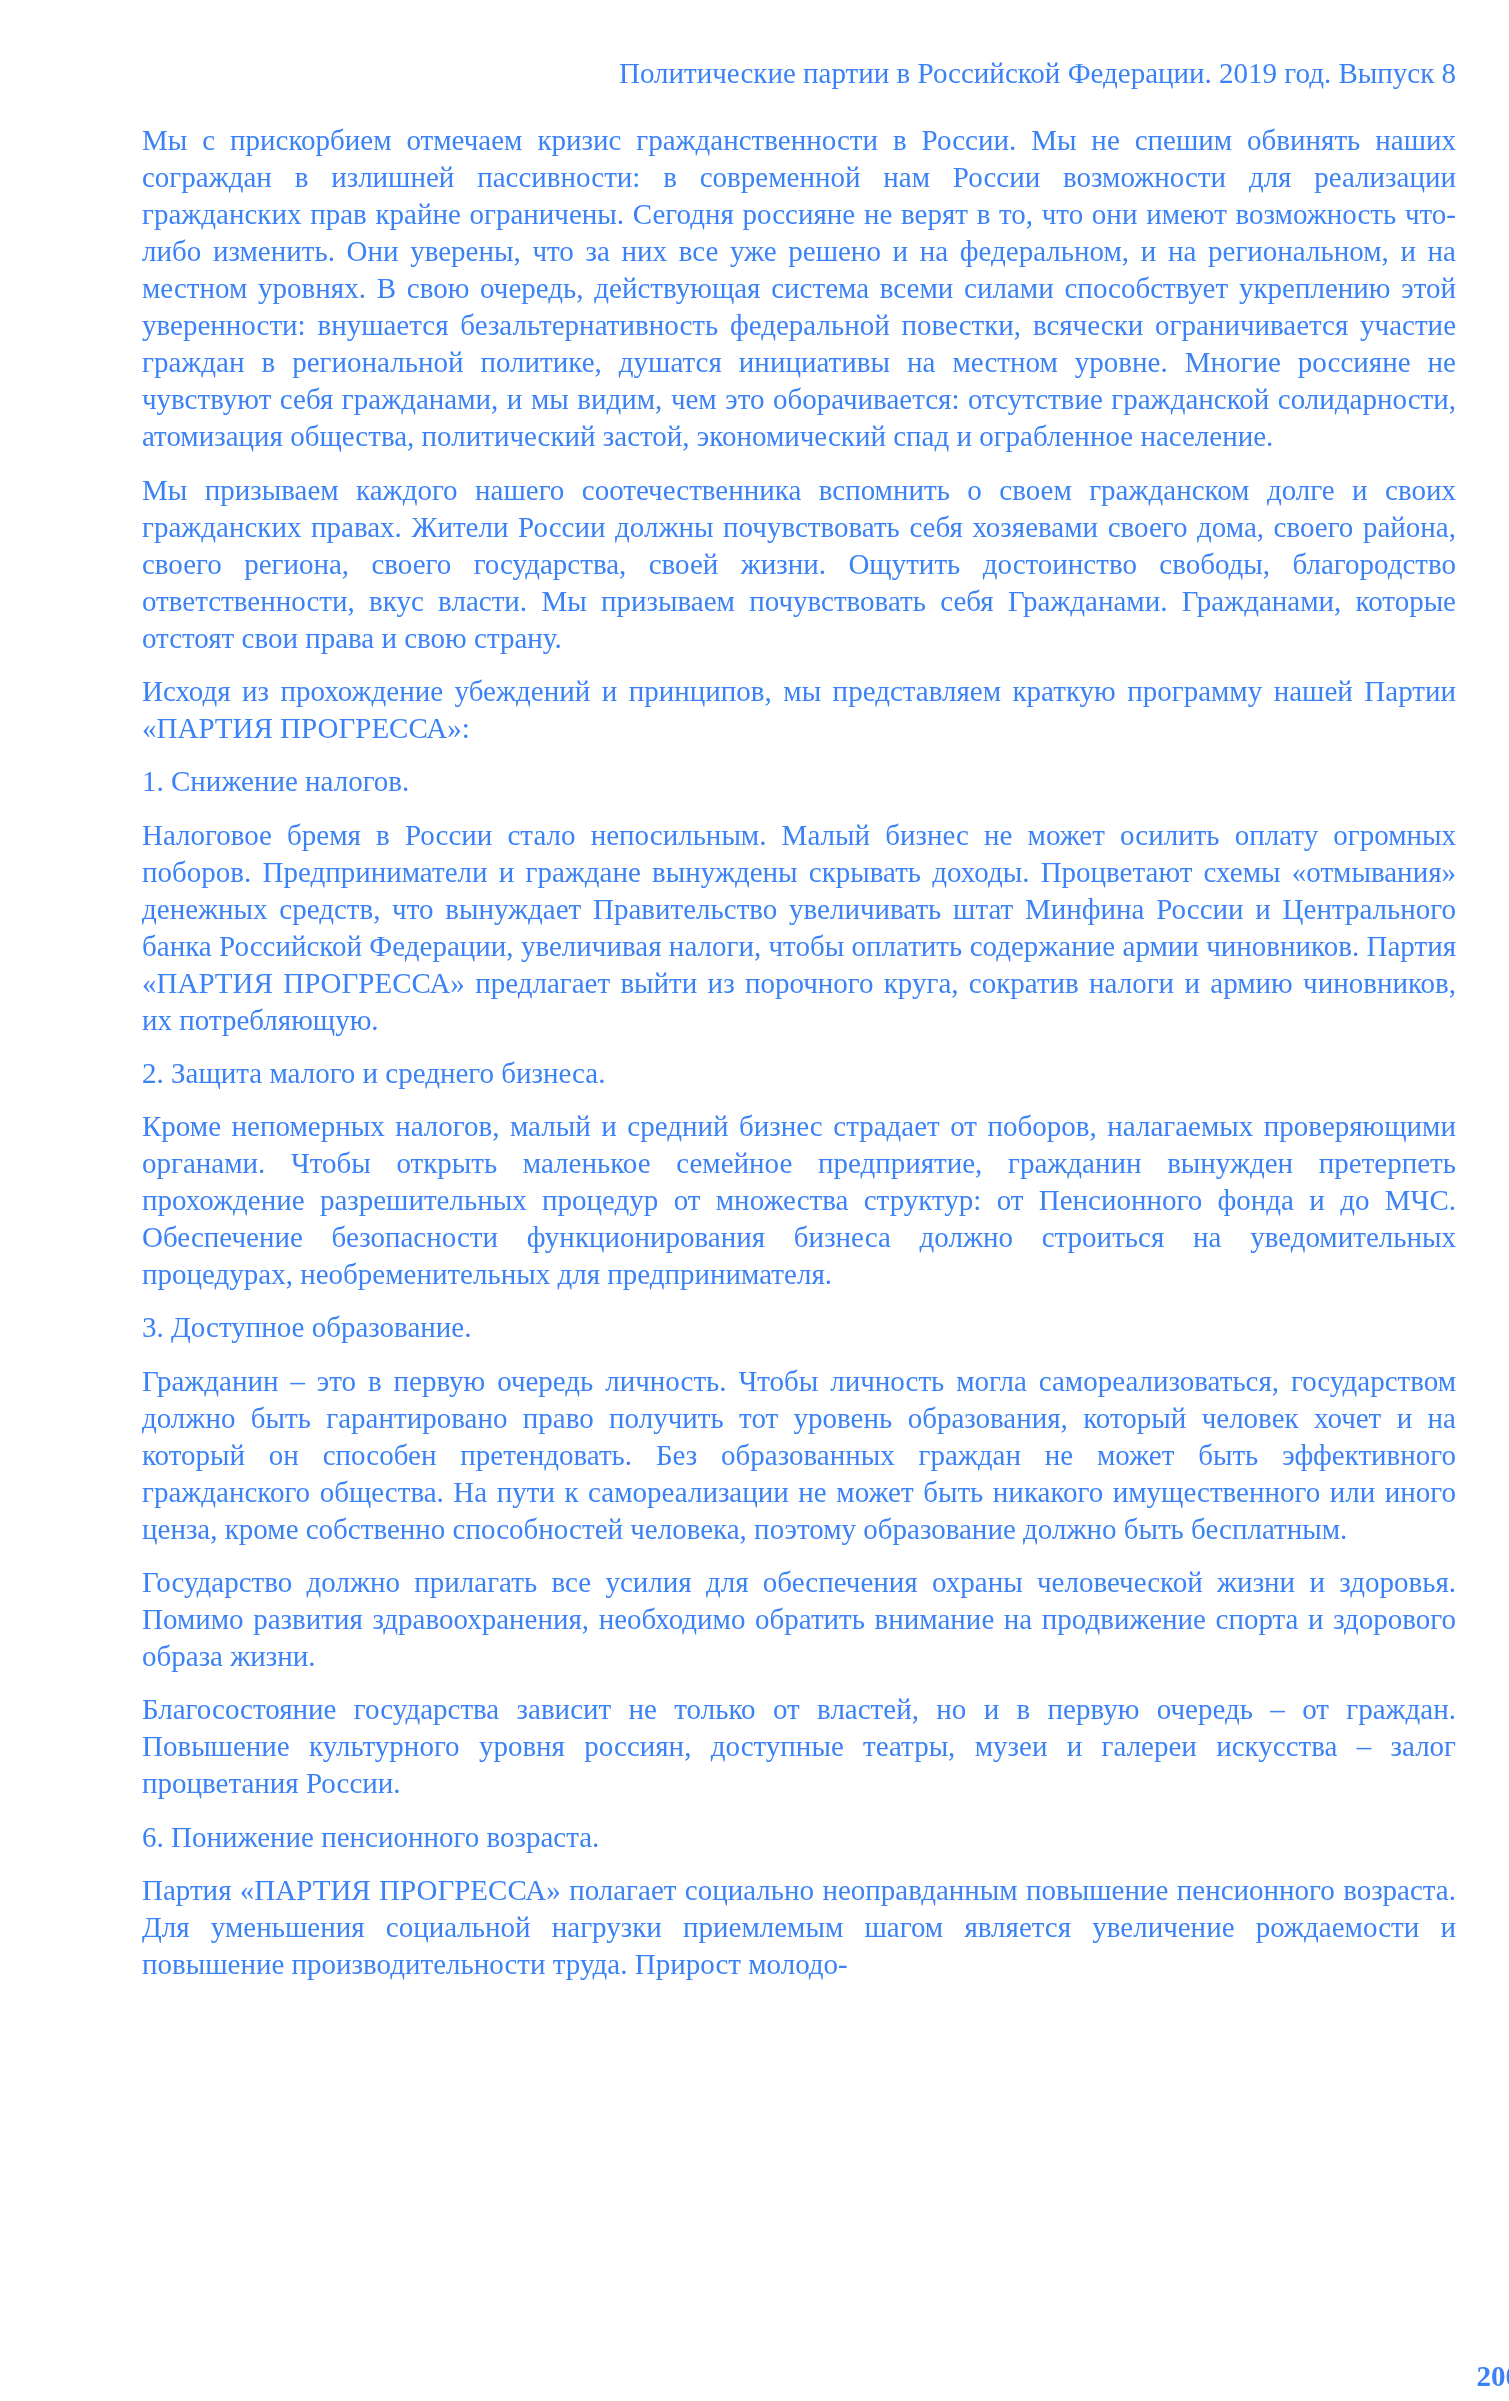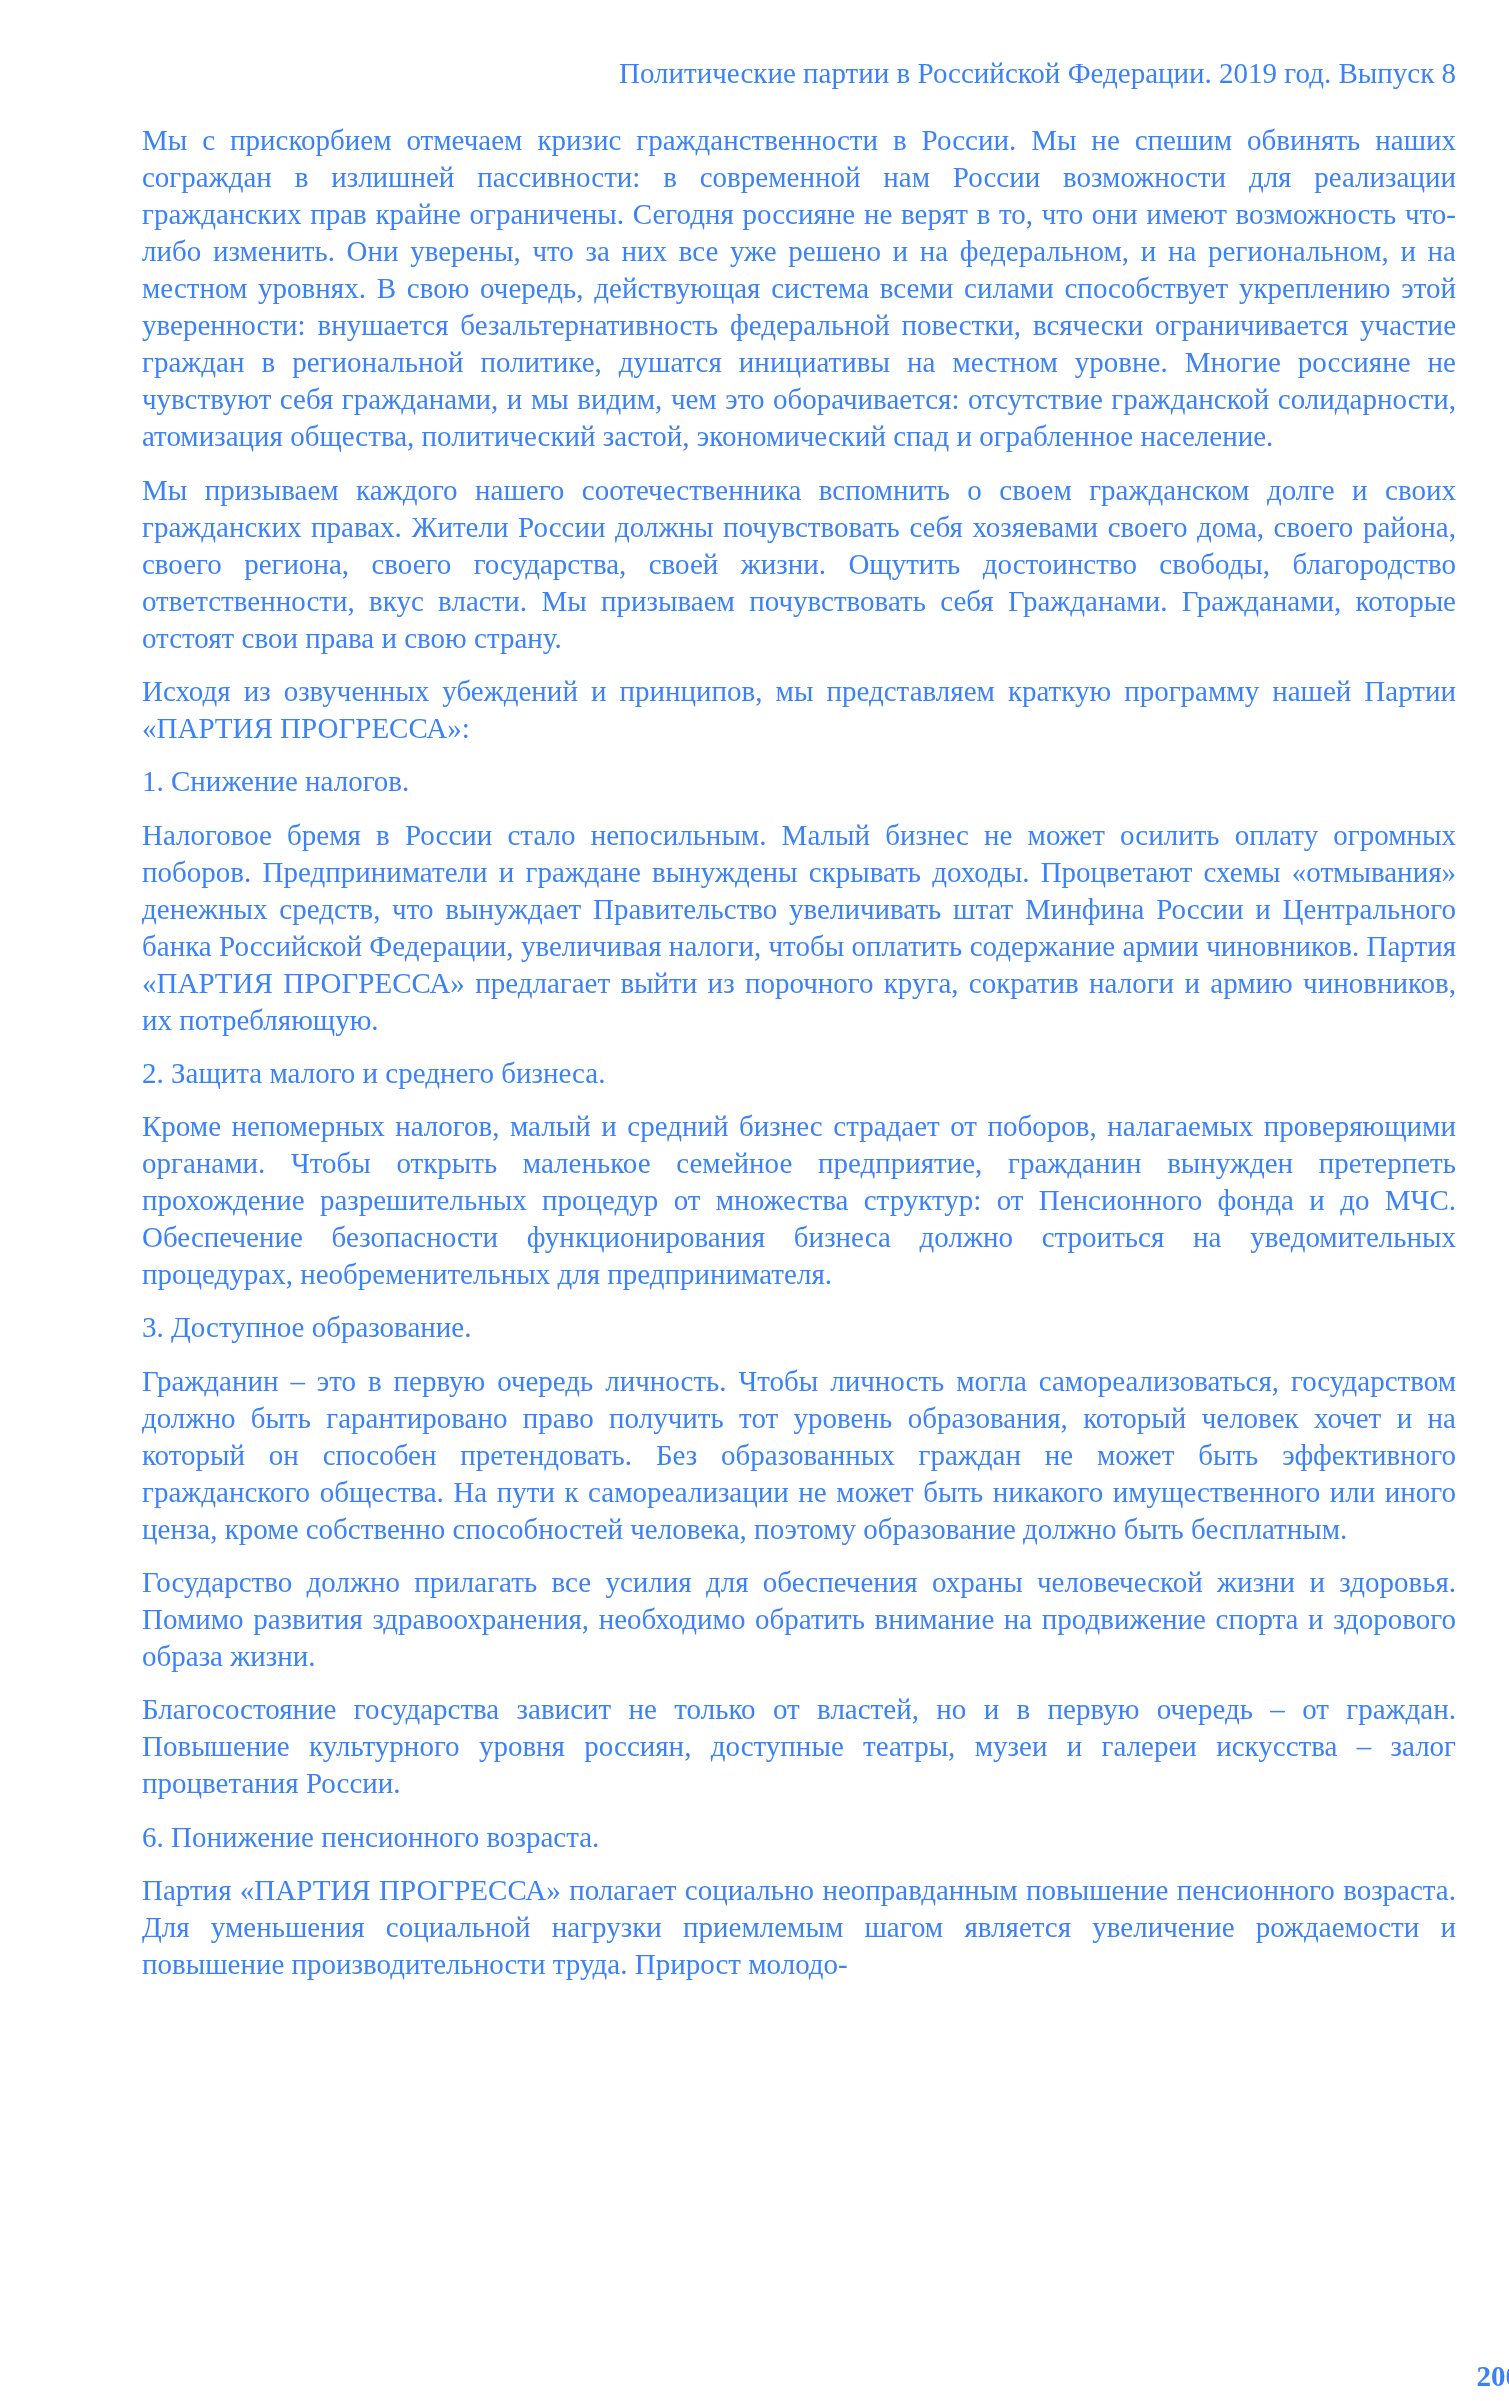--- a/index.html
+++ b/index.html
@@ -48,21 +48,21 @@
 
 <div class="page">
 
   <header class="running-head">
     <span>Политические партии в Российской Федерации. 2019 год. Выпуск 8</span>
   </header>
 
   <main class="body-text">
     <p>Мы с прискорбием отмечаем кризис гражданственности в России. Мы не спешим обвинять наших сограждан в излишней пассивности: в современной нам России возможности для реализации гражданских прав крайне ограничены. Сегодня россияне не верят в то, что они имеют возможность что-либо изменить. Они уверены, что за них все уже решено и на федеральном, и на региональном, и на местном уровнях. В свою очередь, действующая система всеми силами способствует укреплению этой уверенности: внушается безальтернативность федеральной повестки, всячески ограничивается участие граждан в региональной политике, душатся инициативы на местном уровне. Многие россияне не чувствуют себя гражданами, и мы видим, чем это оборачивается: отсутствие гражданской солидарности, атомизация общества, политический застой, экономический спад и ограбленное население.</p>
     <p>Мы призываем каждого нашего соотечественника вспомнить о своем гражданском долге и своих гражданских правах. Жители России должны почувствовать себя хозяевами своего дома, своего района, своего региона, своего государства, своей жизни. Ощутить достоинство свободы, благородство ответственности, вкус власти. Мы призываем почувствовать себя Гражданами. Гражданами, которые отстоят свои права и свою страну.</p>
-    <p>Исходя из озвученных убеждений и принципов, мы представляем краткую программу нашей Партии «ПАРТИЯ ПРОГРЕССА»:</p>
+    <p>Исходя из прохождение убеждений и принципов, мы представляем краткую программу нашей Партии «ПАРТИЯ ПРОГРЕССА»:</p>
     <p class="heading">1. Снижение налогов.</p>
     <p>Налоговое бремя в России стало непосильным. Малый бизнес не может осилить оплату огромных поборов. Предприниматели и граждане вынуждены скрывать доходы. Процветают схемы «отмывания» денежных средств, что вынуждает Правительство увеличивать штат Минфина России и Центрального банка Российской Федерации, увеличивая налоги, чтобы оплатить содержание армии чиновников. Партия «ПАРТИЯ ПРОГРЕССА» предлагает выйти из порочного круга, сократив налоги и армию чиновников, их потребляющую.</p>
     <p class="heading">2. Защита малого и среднего бизнеса.</p>
     <p>Кроме непомерных налогов, малый и средний бизнес страдает от поборов, налагаемых проверяющими органами. Чтобы открыть маленькое семейное предприятие, гражданин вынужден претерпеть прохождение разрешительных процедур от множества структур: от Пенсионного фонда и до МЧС. Обеспечение безопасности функционирования бизнеса должно строиться на уведомительных процедурах, необременительных для предпринимателя.</p>
     <p class="heading">3. Доступное образование.</p>
     <p>Гражданин – это в первую очередь личность. Чтобы личность могла самореализоваться, государством должно быть гарантировано право получить тот уровень образования, который человек хочет и на который он способен претендовать. Без образованных граждан не может быть эффективного гражданского общества. На пути к самореализации не может быть никакого имущественного или иного ценза, кроме собственно способностей человека, поэтому образование должно быть бесплатным.</p>
     <p>Государство должно прилагать все усилия для обеспечения охраны человеческой жизни и здоровья. Помимо развития здравоохранения, необходимо обратить внимание на продвижение спорта и здорового образа жизни.</p>
     <p>Благосостояние государства зависит не только от властей, но и в первую очередь – от граждан. Повышение культурного уровня россиян, доступные театры, музеи и галереи искусства – залог процветания России.</p>
     <p class="heading">6. Понижение пенсионного возраста.</p>
     <p>Партия «ПАРТИЯ ПРОГРЕССА» полагает социально неоправданным повышение пенсионного возраста. Для уменьшения социальной нагрузки приемлемым шагом является увеличение рождаемости и повышение производительности труда. Прирост молодо-</p>

